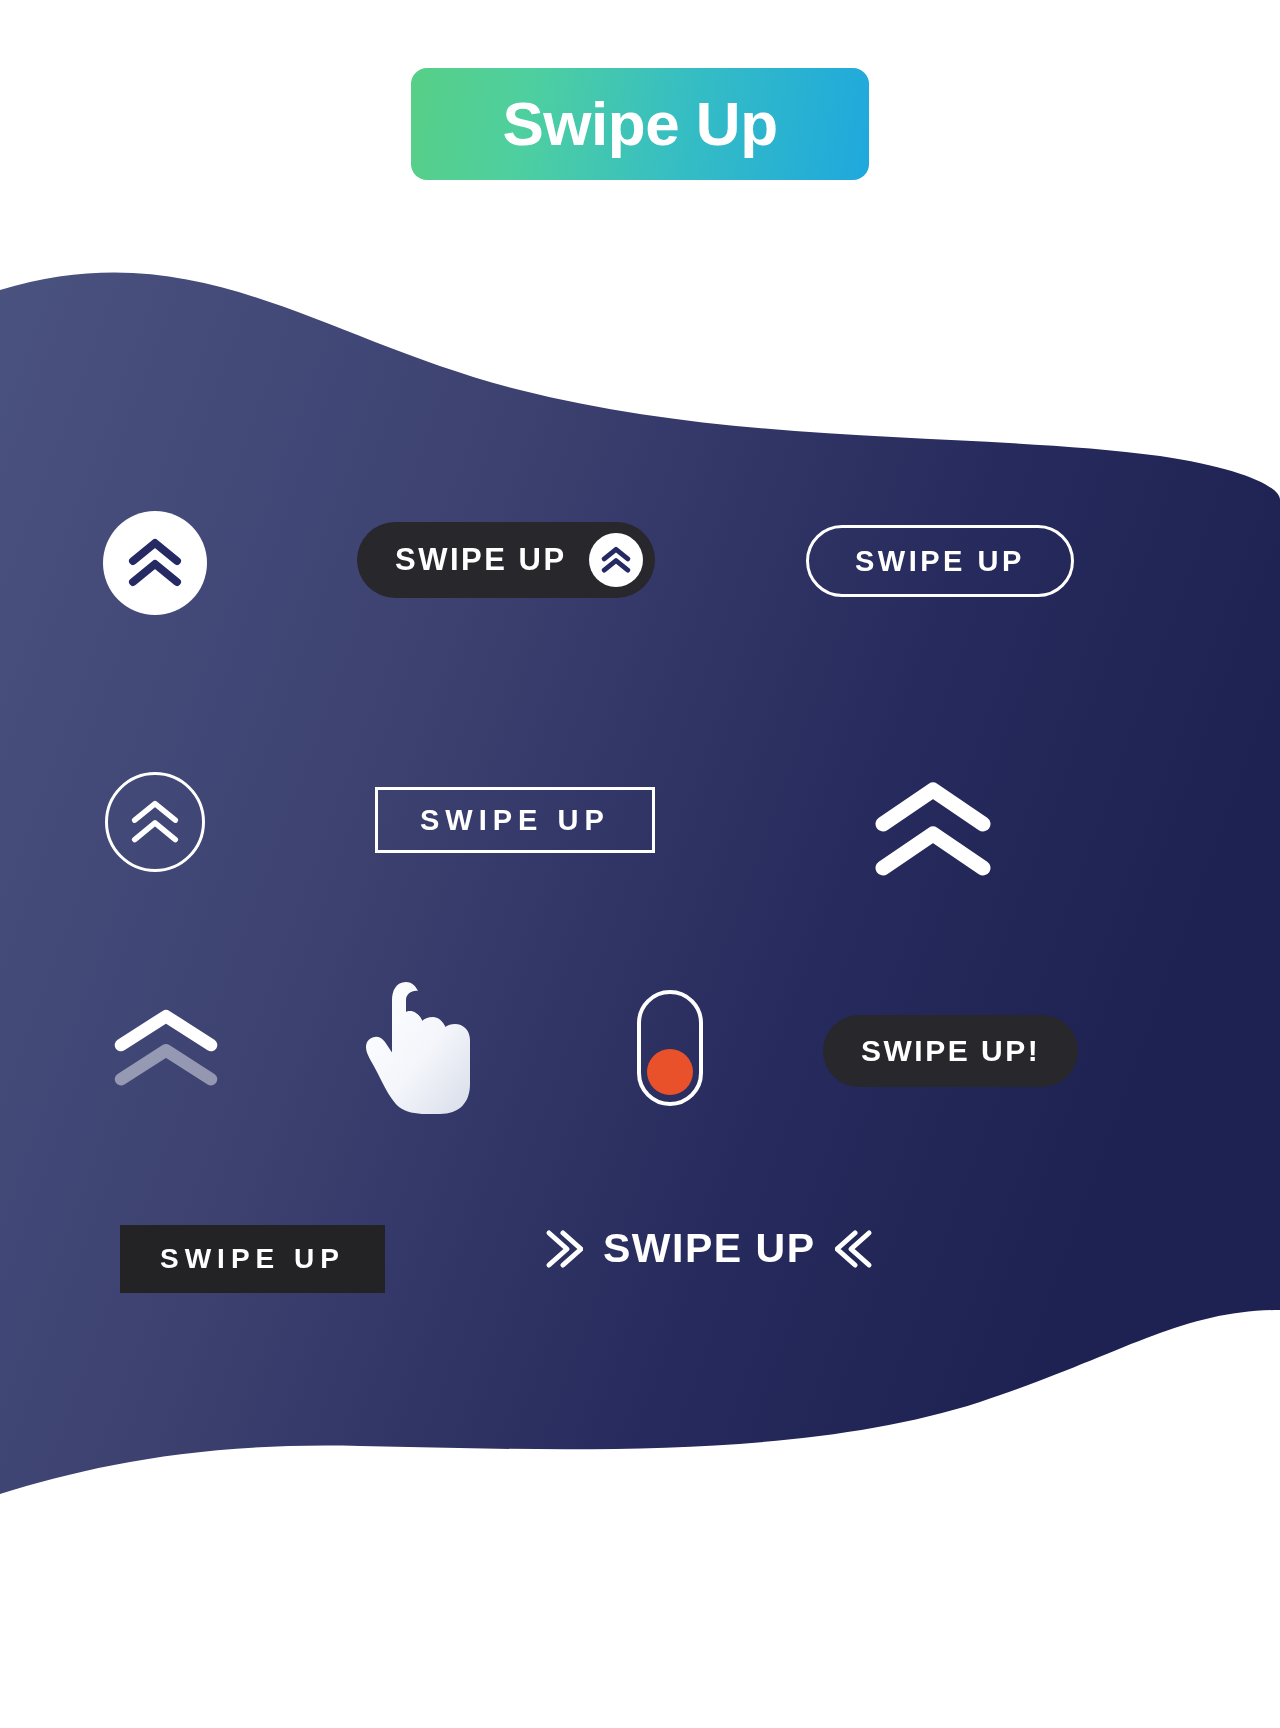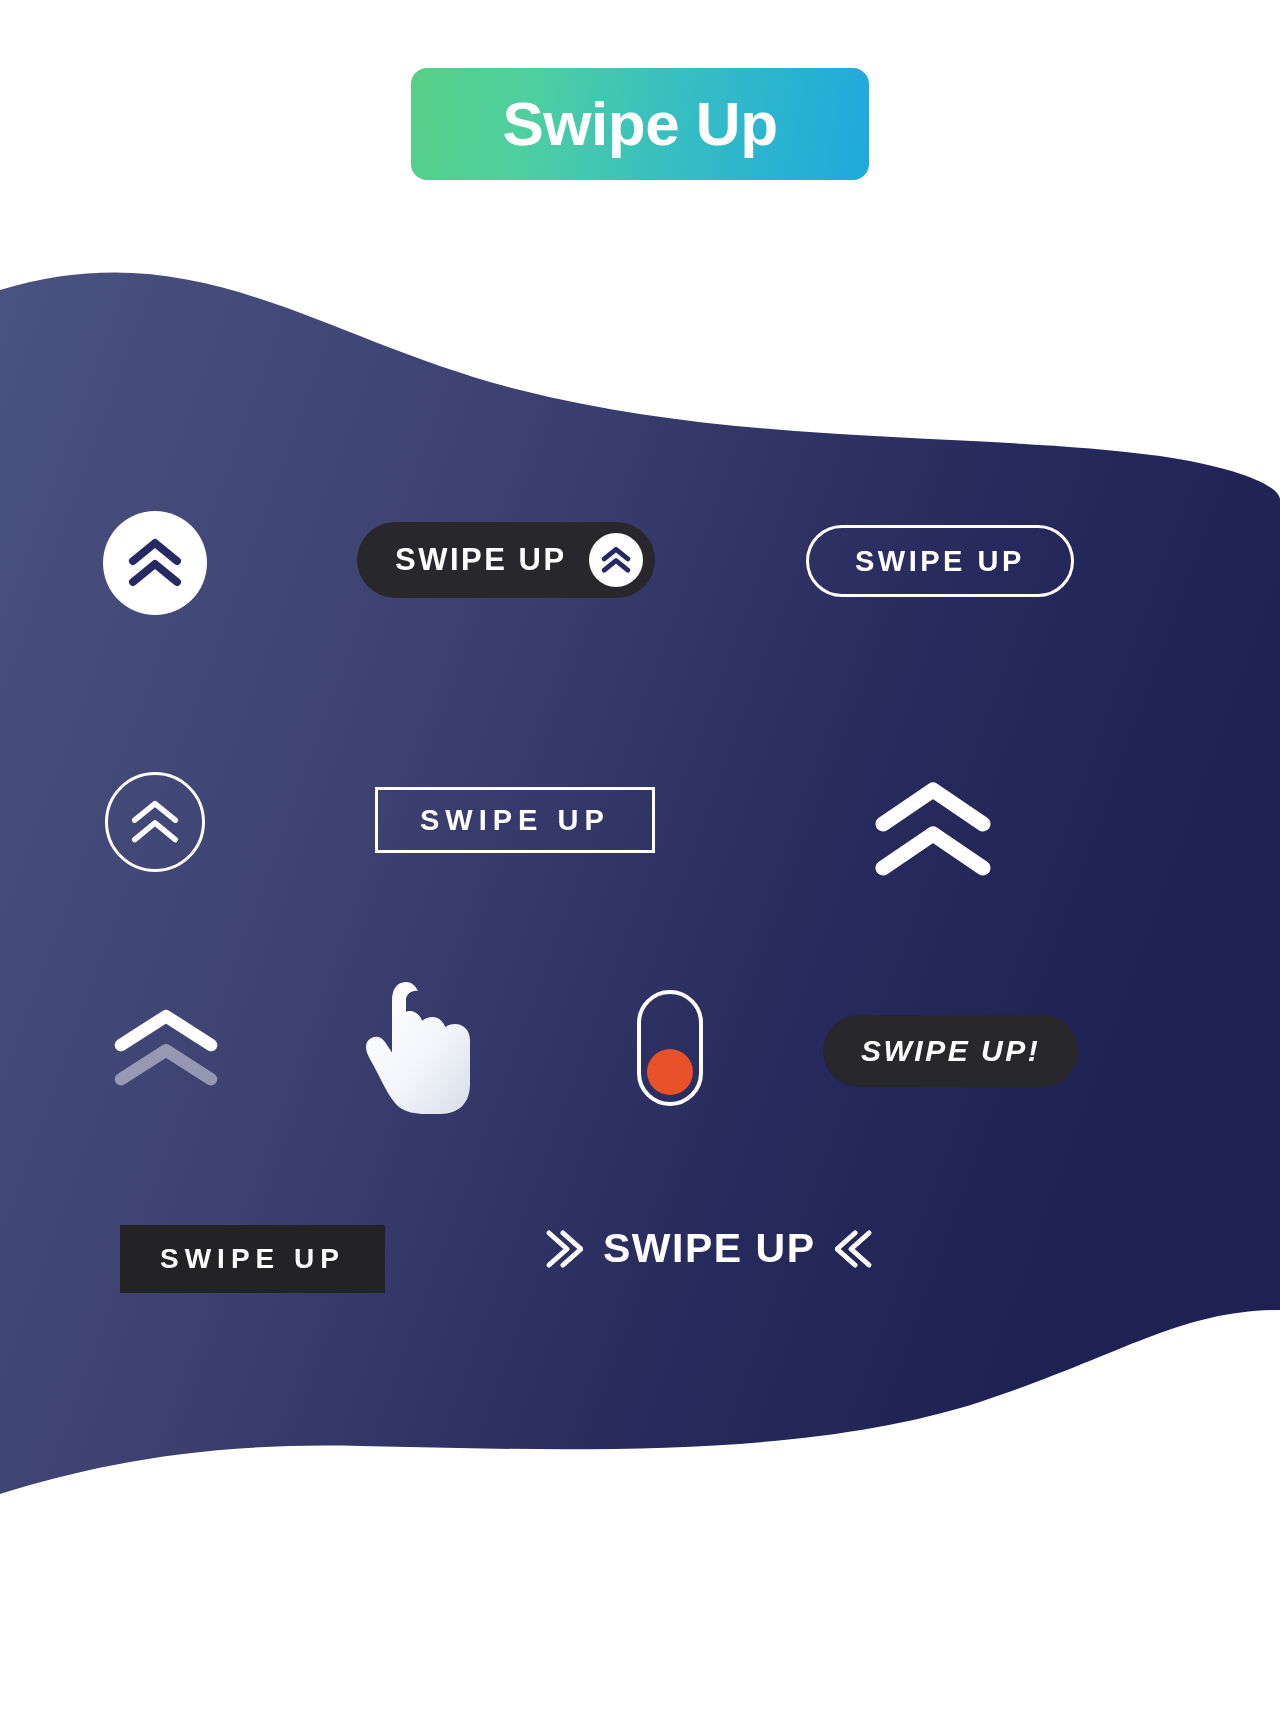--- a/index.html
+++ b/index.html
@@ -97,21 +97,21 @@
   .rect-outline .lbl { font-size: 29px; letter-spacing: 6px; }
 
   
   .pill-dark2 {
     background: #27272c;
     border-radius: 999px;
     height: 72px;
     display: flex; align-items: center; justify-content: center;
     padding: 0 38px;
   }
-  .pill-dark2 .lbl { font-size: 30px; letter-spacing: 2.5px; font-style: italic; }
+  .pill-dark2 .lbl { font-size: 30px; letter-spacing: 2.5px; }
 
   
   .rect-dark {
     background: #232326;
     height: 68px;
     display: flex; align-items: center; justify-content: center;
     padding: 0 40px;
   }
   .rect-dark .lbl { font-size: 28px; letter-spacing: 6px; }
 

